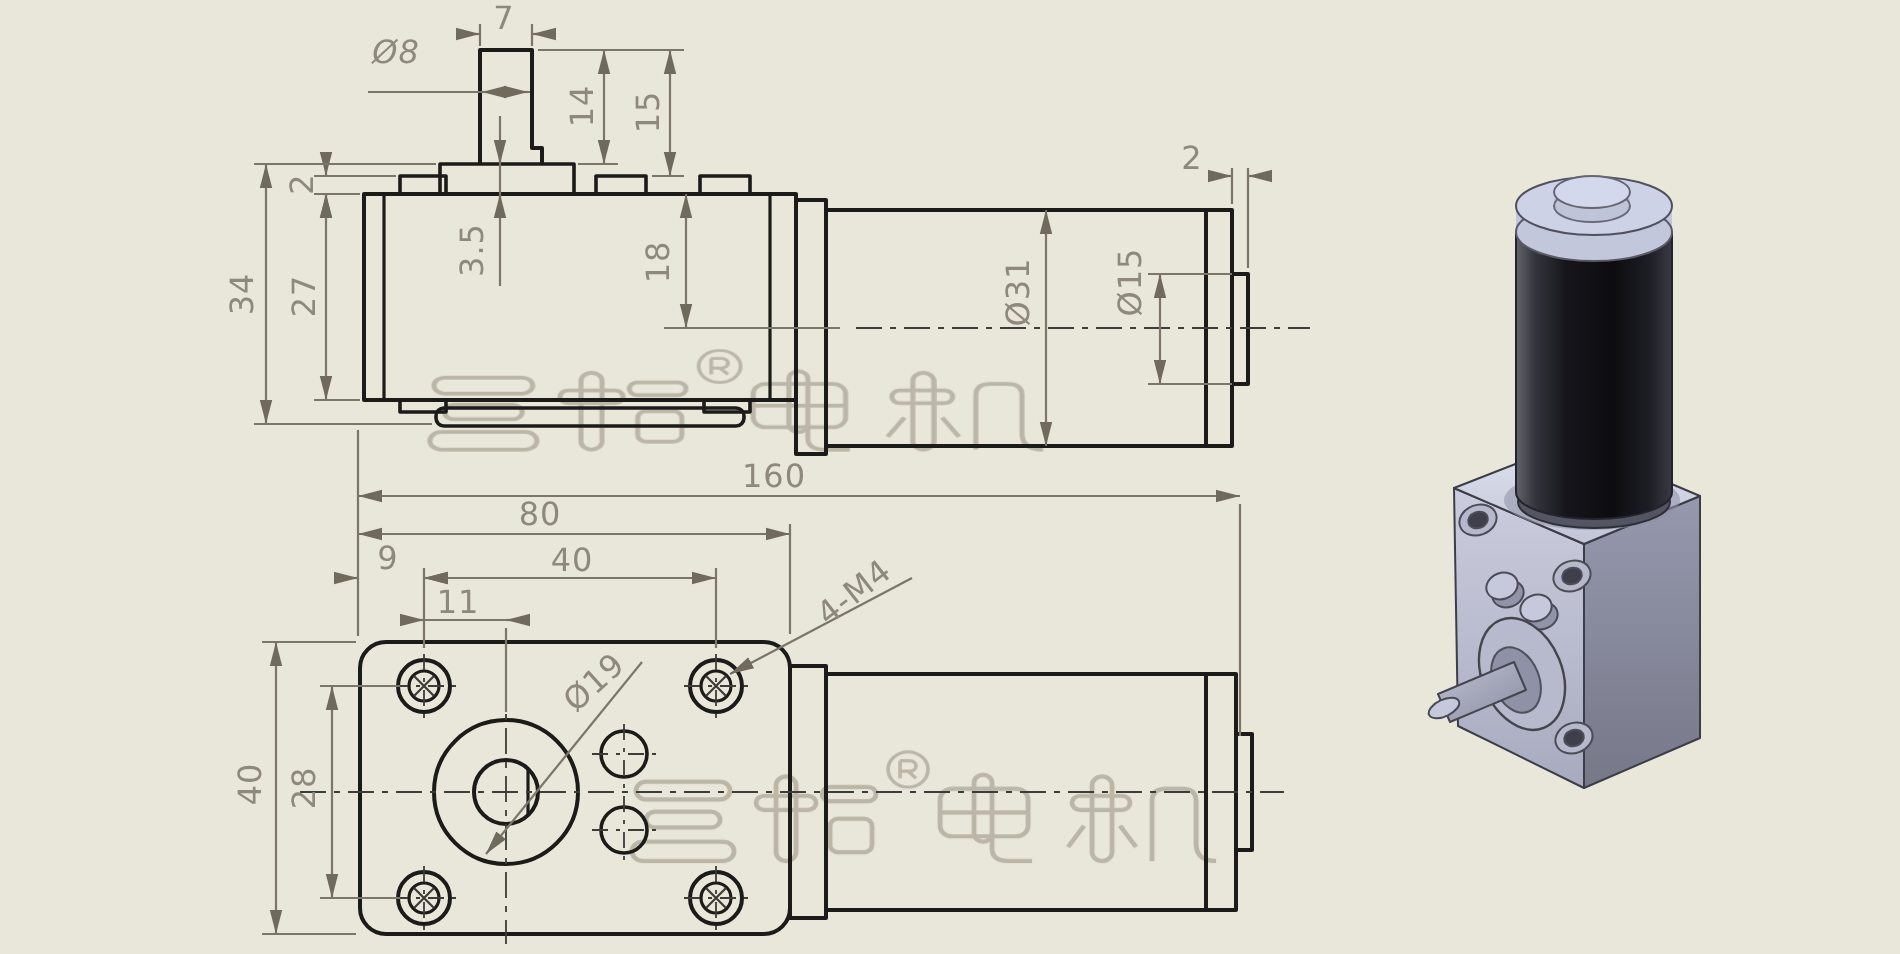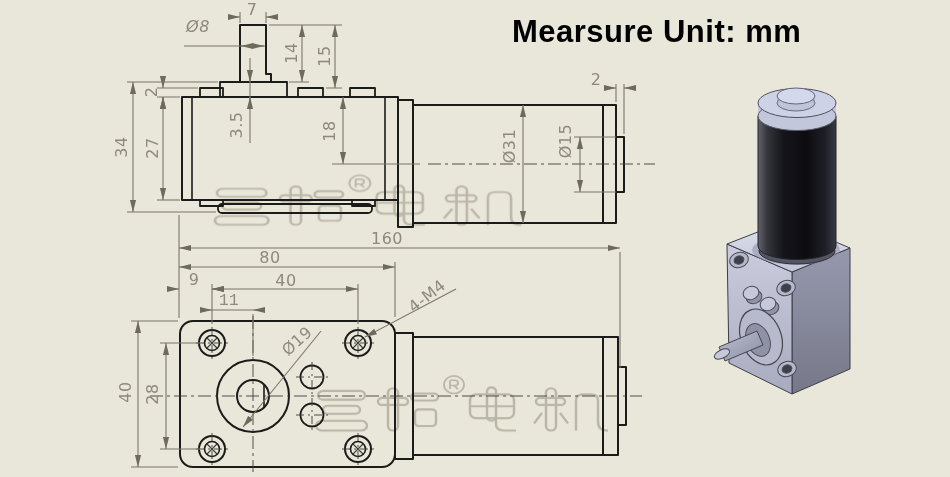--- a/index.html
+++ b/index.html
@@ -231,40 +231,39 @@
         <ellipse cx="771" cy="308" rx="8" ry="6.5" transform="rotate(-20 771 308)" fill="#9193a8"></ellipse>
         <ellipse cx="768" cy="304" rx="8" ry="6.5" transform="rotate(-20 768 304)" fill="#c6c8dc"></ellipse>
       </g>
       <ellipse cx="761" cy="337" rx="20" ry="29" transform="rotate(-22 761 337)" fill="#b7b9cd" stroke="#45454f" stroke-width="1.2"></ellipse>
       <ellipse cx="758" cy="340" rx="11.5" ry="17" transform="rotate(-22 758 340)" fill="#8f91a6" stroke="#50505c" stroke-width="1"></ellipse>
       <polygon points="757,331 719,347 725,361 763,345" fill="url(#gShaft)" stroke="#45454f" stroke-width="1"></polygon>
       <ellipse cx="722" cy="354" rx="4.2" ry="8.2" transform="rotate(65 722 354)" fill="#c6c8dc" stroke="#4a4a56" stroke-width="1"></ellipse>
     </g>
   </svg>
 
-  <div class="title">Mearsure Unit: mm</div>
 
   <div>
       <span class="dim" style="left: 252px; top: 9px; transform: translate(-50%, -50%) rotate(0deg);">7</span>
       <span class="dim" style="left: 198px; top: 26px; transform: translate(-50%, -50%) rotate(0deg); font-style: italic;">Ø8</span>
       <span class="dim" style="left: 291px; top: 53px; transform: translate(-50%, -50%) rotate(-90deg);">14</span>
       <span class="dim" style="left: 324px; top: 56px; transform: translate(-50%, -50%) rotate(-90deg);">15</span>
       <span class="dim" style="left: 151px; top: 92px; transform: translate(-50%, -50%) rotate(-90deg);">2</span>
       <span class="dim" style="left: 236px; top: 125px; transform: translate(-50%, -50%) rotate(-90deg);">3.5</span>
       <span class="dim" style="left: 329px; top: 131px; transform: translate(-50%, -50%) rotate(-90deg);">18</span>
       <span class="dim" style="left: 152px; top: 148px; transform: translate(-50%, -50%) rotate(-90deg);">27</span>
       <span class="dim" style="left: 121px; top: 147px; transform: translate(-50%, -50%) rotate(-90deg);">34</span>
       <span class="dim" style="left: 509px; top: 146px; transform: translate(-50%, -50%) rotate(-90deg);">Ø31</span>
       <span class="dim" style="left: 565px; top: 141px; transform: translate(-50%, -50%) rotate(-90deg);">Ø15</span>
       <span class="dim" style="left: 596px; top: 79px; transform: translate(-50%, -50%) rotate(0deg);">2</span>
       <span class="dim" style="left: 387px; top: 238px; transform: translate(-50%, -50%) rotate(0deg);">160</span>
       <span class="dim" style="left: 270px; top: 257px; transform: translate(-50%, -50%) rotate(0deg);">80</span>
       <span class="dim" style="left: 194px; top: 279px; transform: translate(-50%, -50%) rotate(0deg);">9</span>
       <span class="dim" style="left: 286px; top: 280px; transform: translate(-50%, -50%) rotate(0deg);">40</span>
-      <span class="dim" style="left: 229px; top: 301px; transform: translate(-50%, -50%) rotate(0deg); font-family: Liberation Mono, monospace;">11</span>
+      <span class="dim" style="left: 229px; top: 301px; transform: translate(-50%, -50%) rotate(0deg);">11</span>
       <span class="dim" style="left: 427px; top: 296px; transform: translate(-50%, -50%) rotate(-38deg);">4-M4</span>
       <span class="dim" style="left: 297px; top: 341px; transform: translate(-50%, -50%) rotate(-42deg);">Ø19</span>
       <span class="dim" style="left: 125px; top: 392px; transform: translate(-50%, -50%) rotate(-90deg);">40</span>
       <span class="dim" style="left: 152px; top: 394px; transform: translate(-50%, -50%) rotate(-90deg);">28</span>
     </div>
 
   <span class="wm-sr" style="left:215px;top:182px;position:absolute;">三拓® 电机</span>
   <span class="wm-sr" style="left:318px;top:386px;position:absolute;">三拓® 电机</span>
 </div>
 

